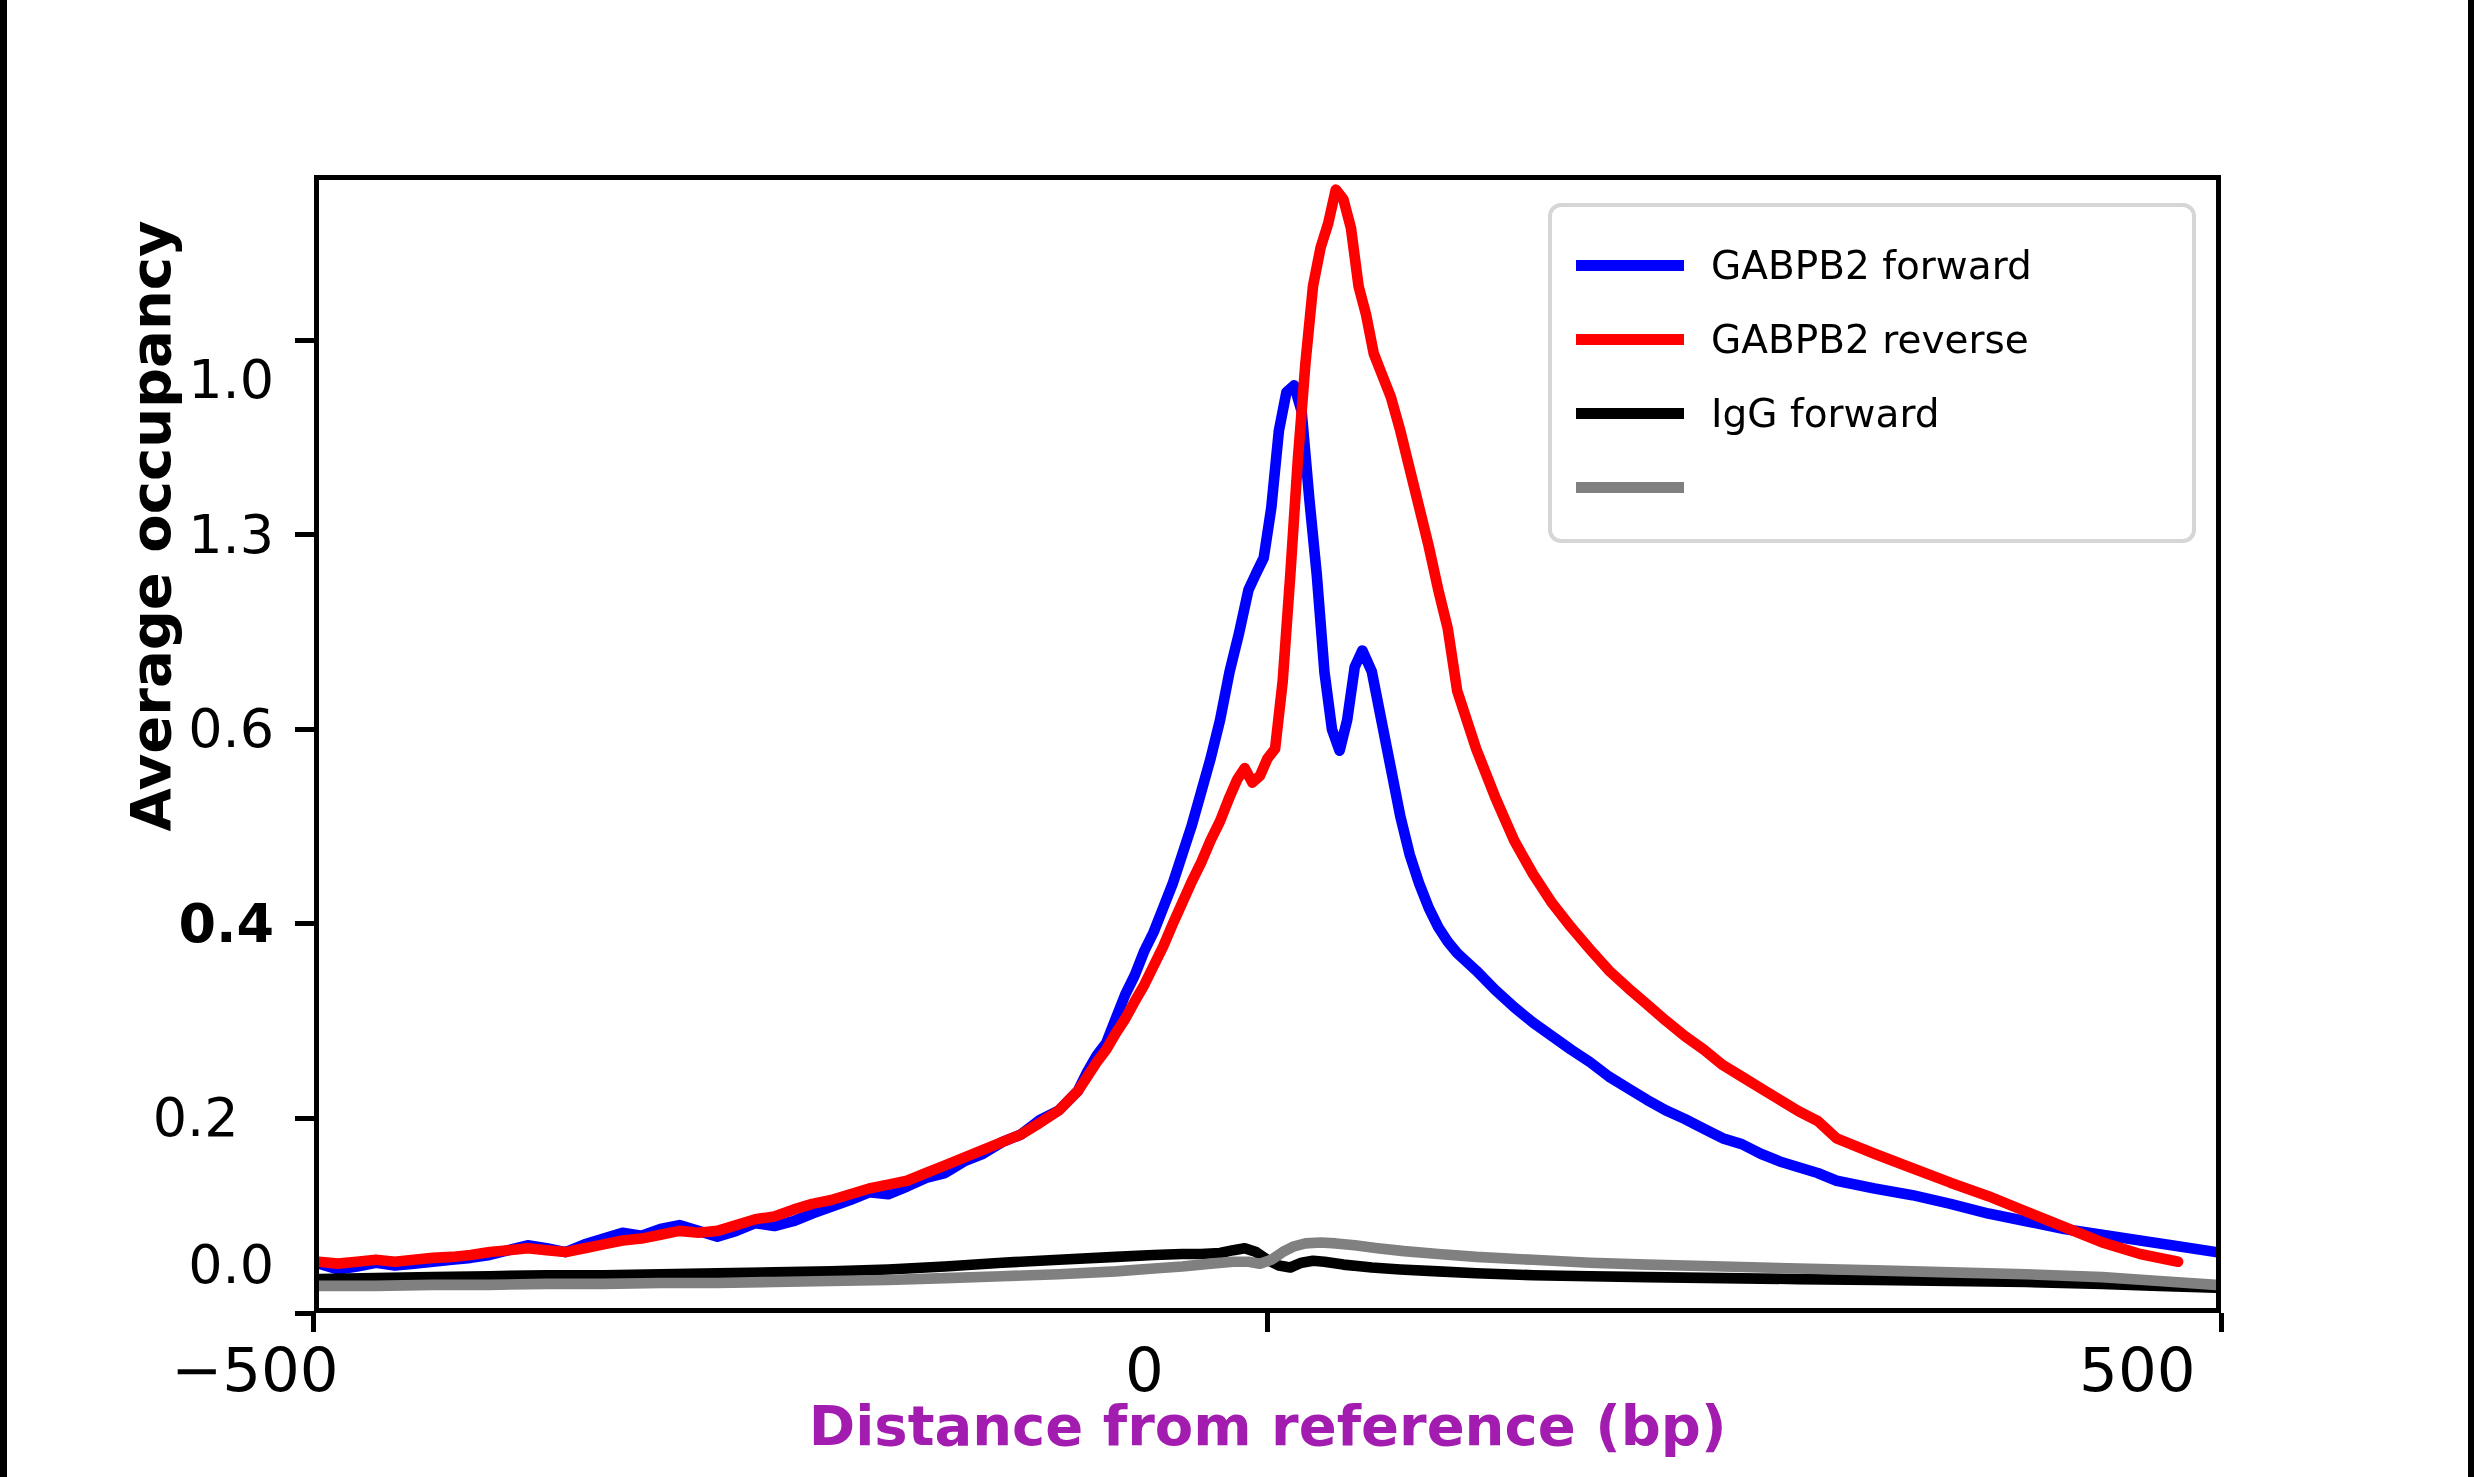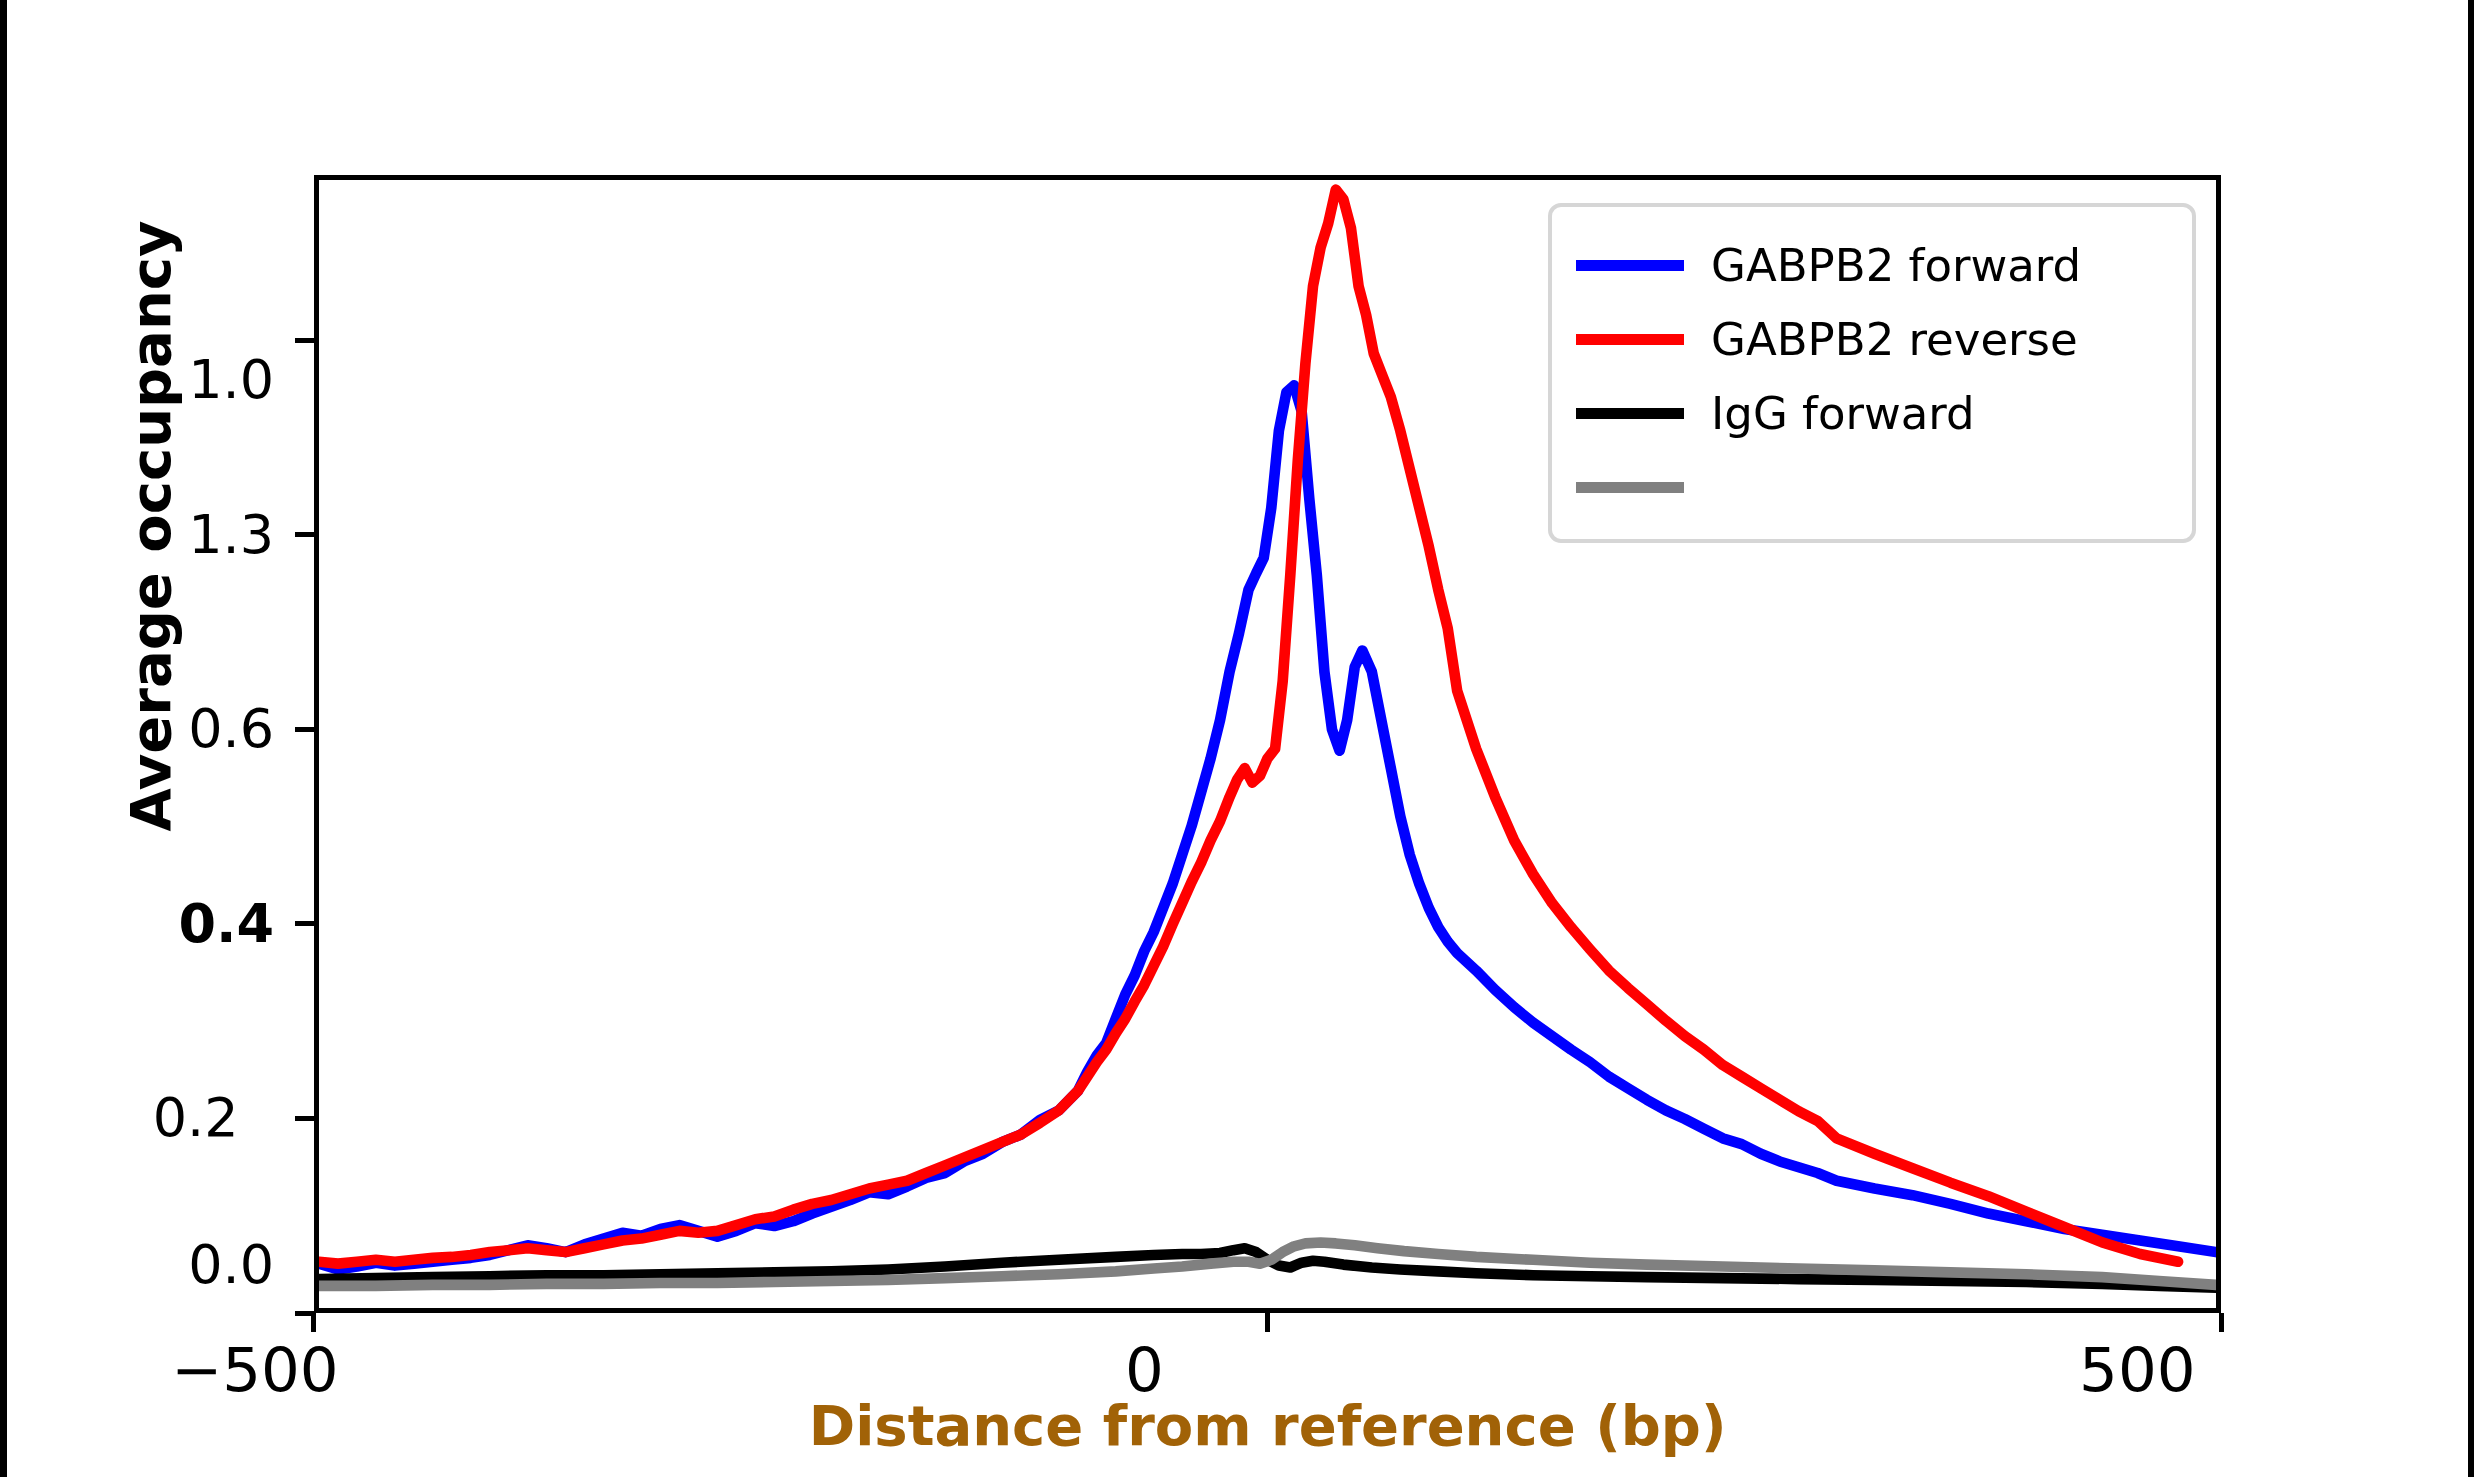--- a/index.html
+++ b/index.html
@@ -96,21 +96,21 @@
     text-align: center;
   }
   #xlabel {
     position: absolute;
     left: 307px;
     top: 1393px;
     width: 1907px;
     text-align: center;
     font-size: 56px;
     font-weight: bold;
-    color: #a16207;
+    color: #a21caf;
     white-space: nowrap;
   }
 
   
   #legend {
     position: absolute;
     left: 1541px;  
     top: 203px;
     width: 648px;
     height: 340px;
@@ -125,21 +125,21 @@
     align-items: center;
     height: 74px;
   }
   .legend-swatch {
     width: 108px;
     height: 10.7px;
     flex: 0 0 108px;
     margin-right: 27px;
   }
   .legend-text {
-    font-size: 45px;
+    font-size: 39px;
     color: #000000;
     white-space: nowrap;
     line-height: 1;
   }
 </style>
 </head>
 <body>
 
 <div id="root">
 

